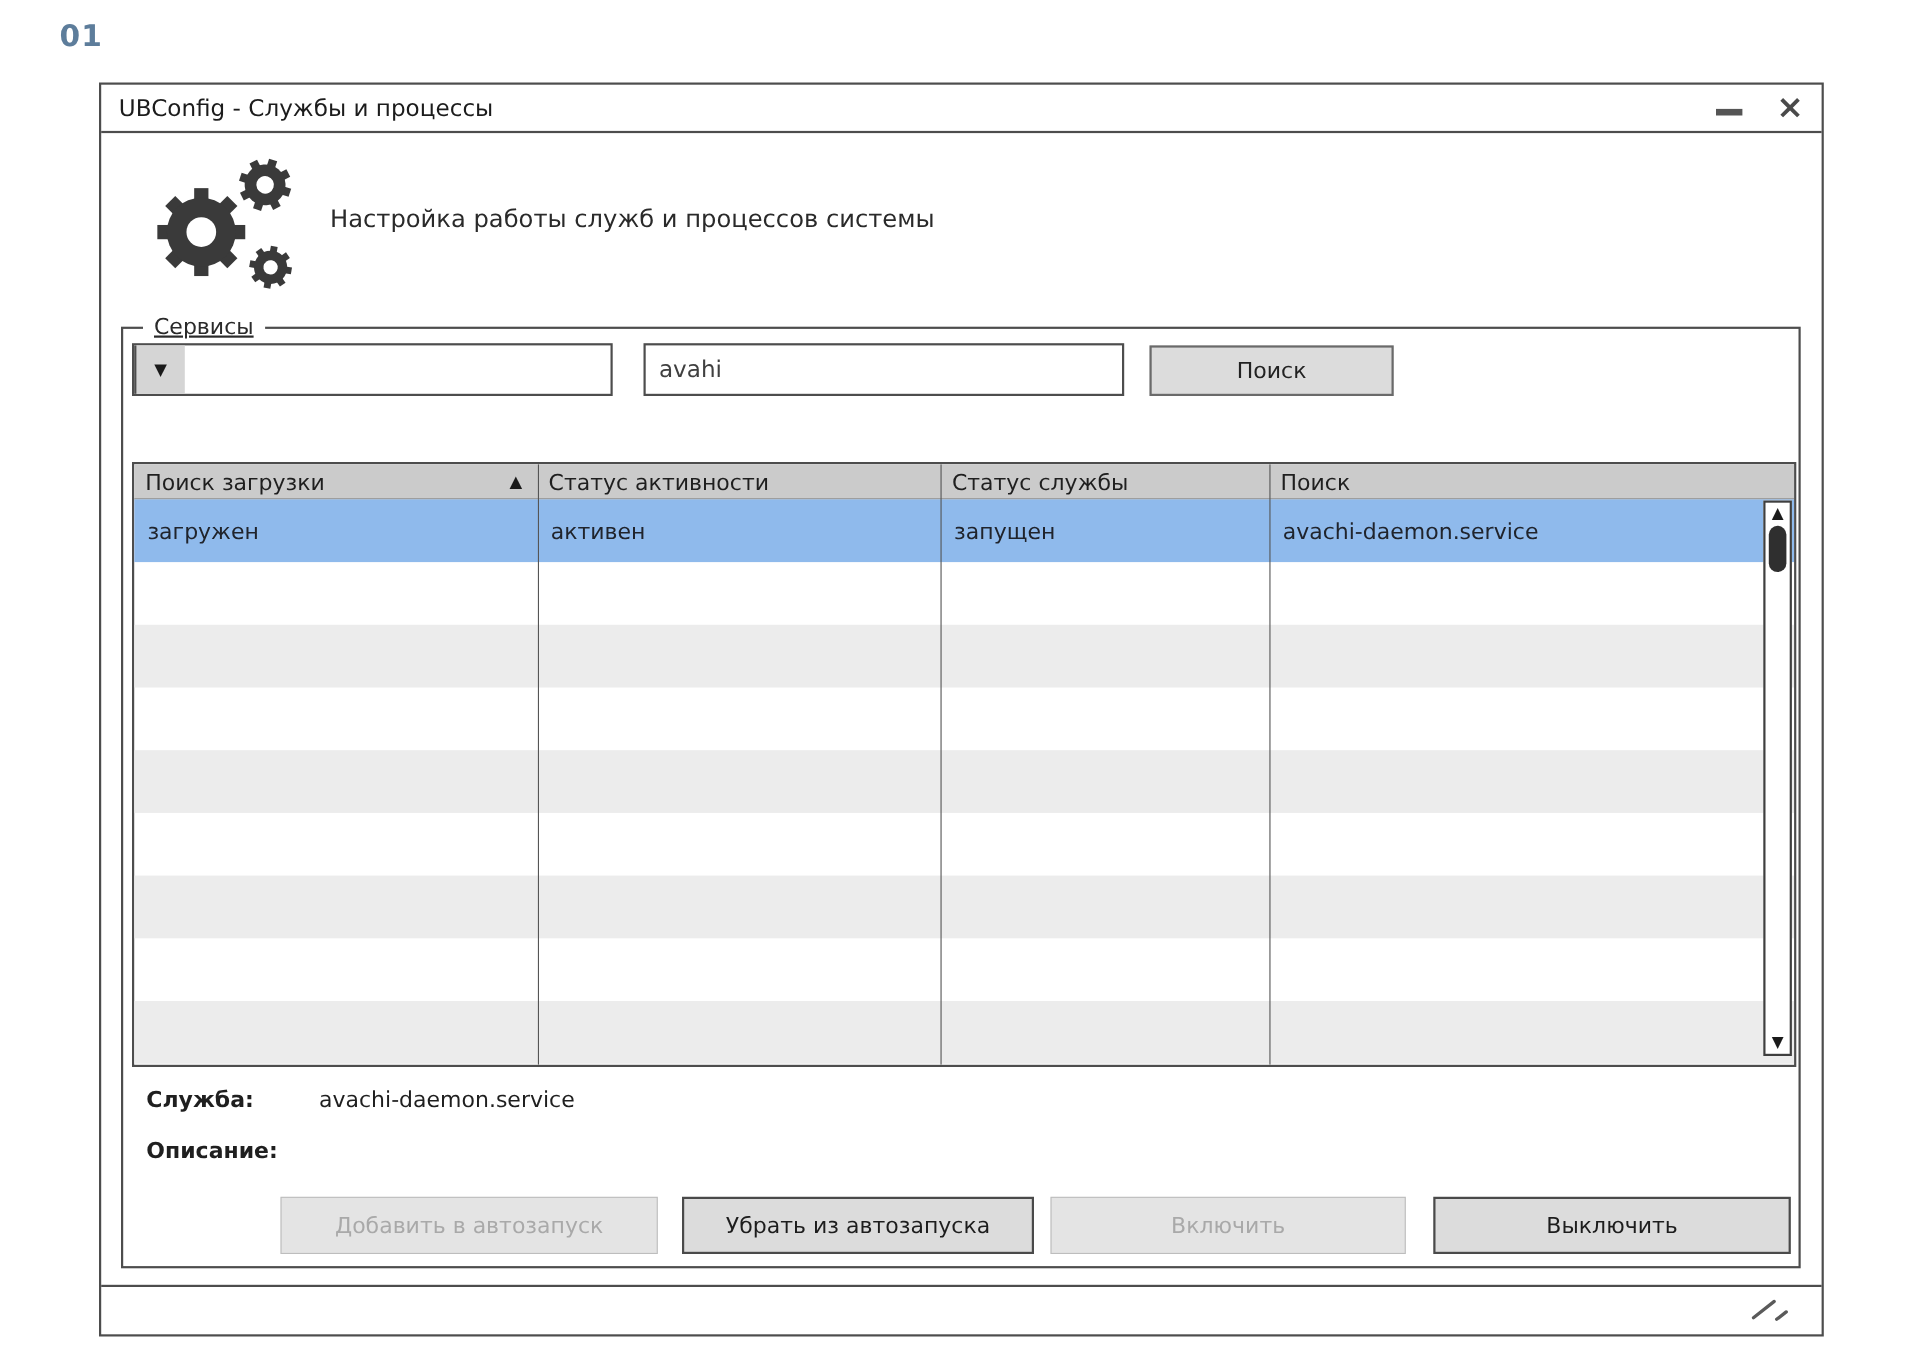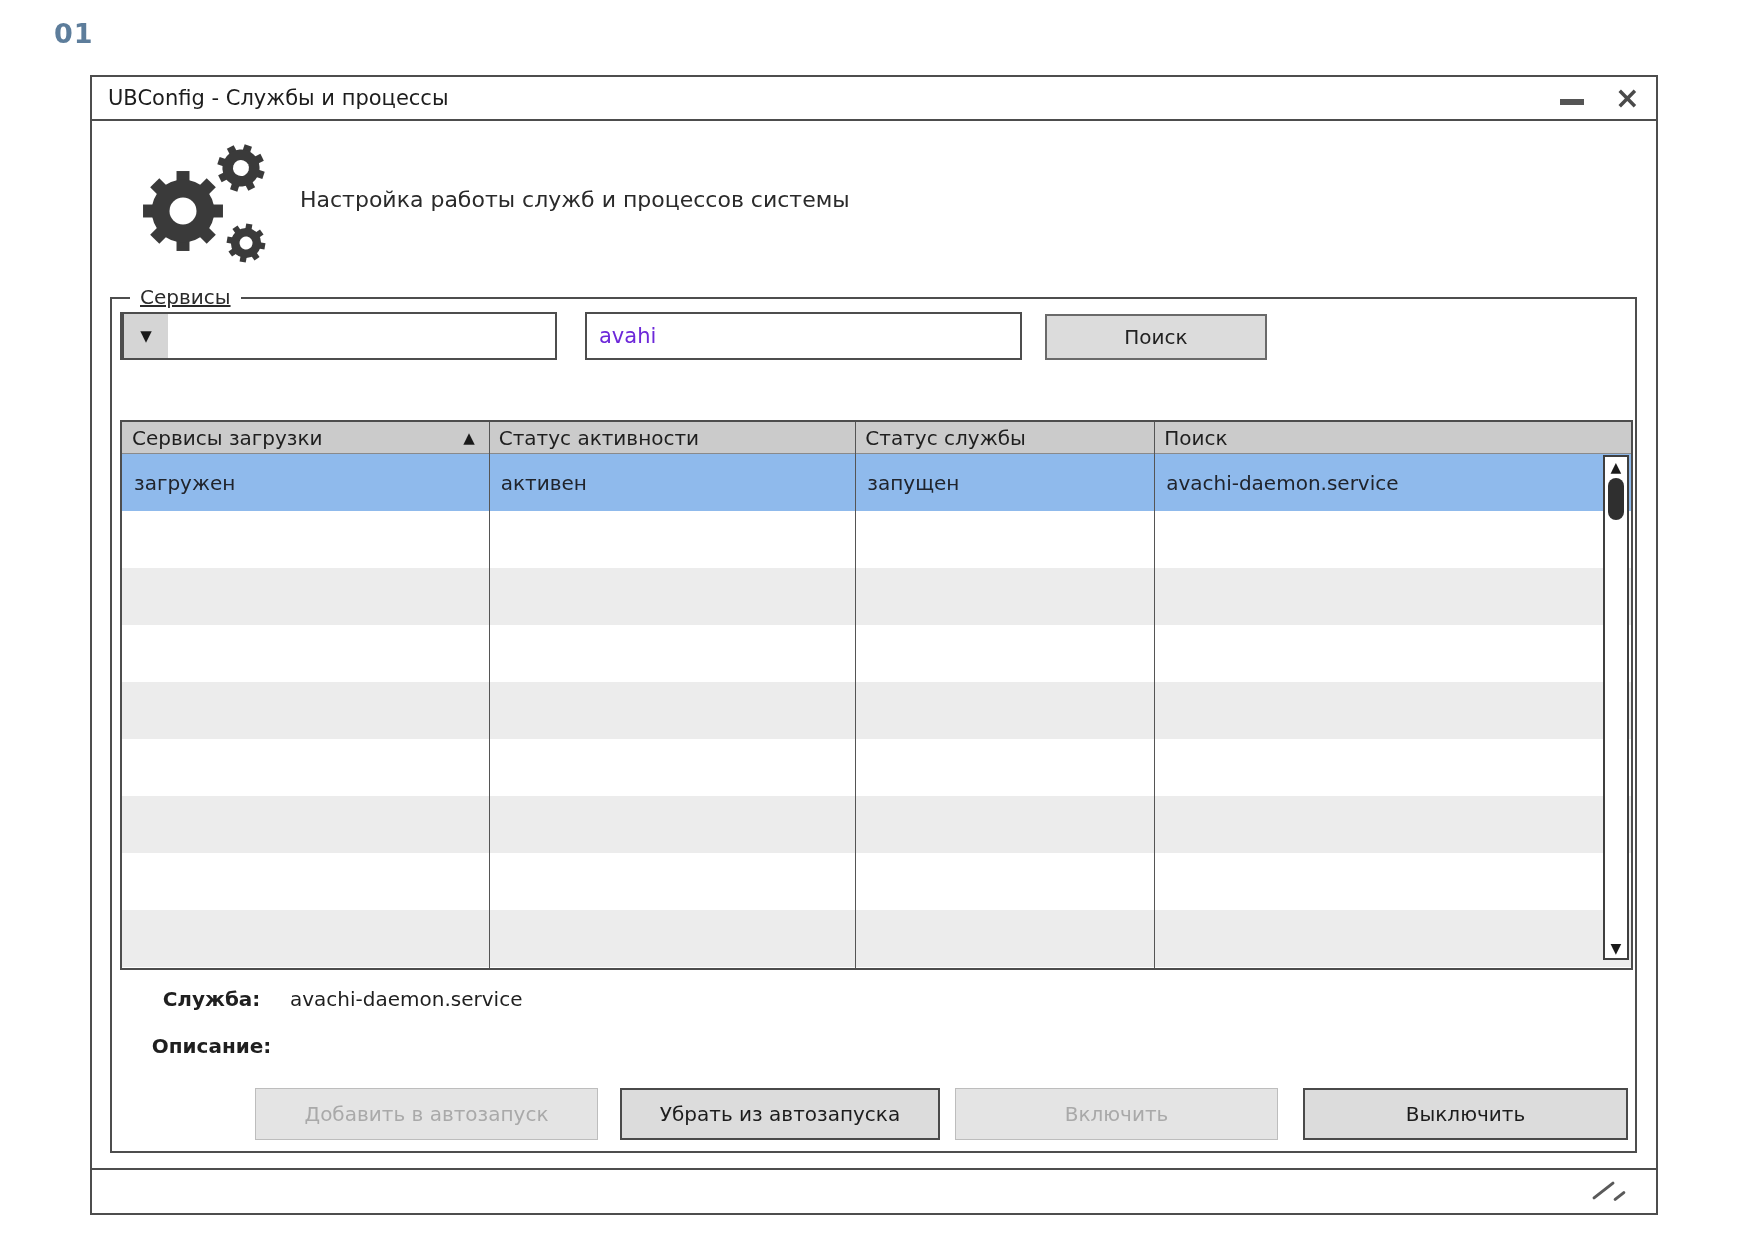--- a/index.html
+++ b/index.html
@@ -47,21 +47,21 @@
     border: 2px solid #4d4d4d; background: #fff; display: flex; align-items: stretch; cursor: pointer;
   }
   .dropdown-value { flex: 1; font-size: 20px; display: flex; align-items: center; padding-left: 12px; }
   .dropdown-arrow-btn {
     width: 46px; border-left: 2px solid #4d4d4d; background: #d5d5d5;
     display: flex; align-items: center; justify-content: center; font-size: 15px; color: #1a1a1a;
   }
   .search-input {
     position: absolute; left: 473px; top: 13px; width: 437px; height: 48px;
     border: 2px solid #4d4d4d; font-size: 21px; padding: 0 12px;
-    font-family: "DejaVu Sans", "Liberation Sans", sans-serif; color: #6d28d9; background: #fff; outline: none;
+    font-family: "DejaVu Sans", "Liberation Sans", sans-serif; color: #404040; background: #fff; outline: none;
   }
   .search-btn {
     position: absolute; left: 933px; top: 15px; width: 222px; height: 46px;
     background: #dcdcdc; border: 2px solid #6a6a6a; font-size: 20px; color: #222;
     display: flex; align-items: center; justify-content: center; cursor: pointer;
   }
   
   .table {
     position: absolute; left: 8px; top: 121px; width: 1513px; height: 550px;
     border: 2px solid #4d4d4d; background: #fff; overflow: hidden;
@@ -79,21 +79,21 @@
   .scrollbar {
     position: absolute; right: 2px; top: 33px; bottom: 8px; width: 26px;
     border: 2px solid #3f3f3f; background: #fff;
     display: flex; flex-direction: column; align-items: center;
   }
   .sb-up, .sb-down { font-size: 14px; color: #1a1a1a; line-height: 16px; flex: 0 0 auto; cursor: pointer; }
   .sb-up { margin-top: 2px; }
   .sb-down { margin-bottom: 2px; margin-top: auto; }
   .sb-thumb { width: 16px; height: 42px; background: #2f2f2f; border-radius: 8px; margin-top: 3px; cursor: grab; }
   
-  .detail-row { position: absolute; left: 21px; display: flex; font-size: 20px; color: #1f1f1f; text-align: center; }
+  .detail-row { position: absolute; left: 21px; display: flex; font-size: 20px; color: #1f1f1f; }
   .detail-row .dlabel { width: 157px; font-weight: bold; }
   .detail-service { top: 688px; }
   .detail-desc { top: 735px; }
   
   .action-btn {
     position: absolute; top: 789px; height: 52px;
     display: flex; align-items: center; justify-content: center;
     font-size: 20px; cursor: pointer;
   }
   .action-btn.enabled { background: #dcdcdc; border: 2px solid #4a4a4a; color: #1d1d1d; }
@@ -158,21 +158,21 @@
         <span class="dropdown-arrow-btn">▼</span>
       </div>
 
       <input class="search-input" type="text" value="avahi" style="">
 
       <div class="search-btn">Поиск</div>
 
       <div class="table">
         <div class="thead">
           <div class="th c1">
-            <span>Сервисы загрузки</span>
+            <span>Поиск загрузки</span>
             <span class="sort">▲</span>
           </div>
           <div class="th c2">
             <span>Статус активности</span>
           </div>
           <div class="th c3">
             <span>Статус службы</span>
           </div>
           <div class="th c4">
             <span>Поиск</span>

